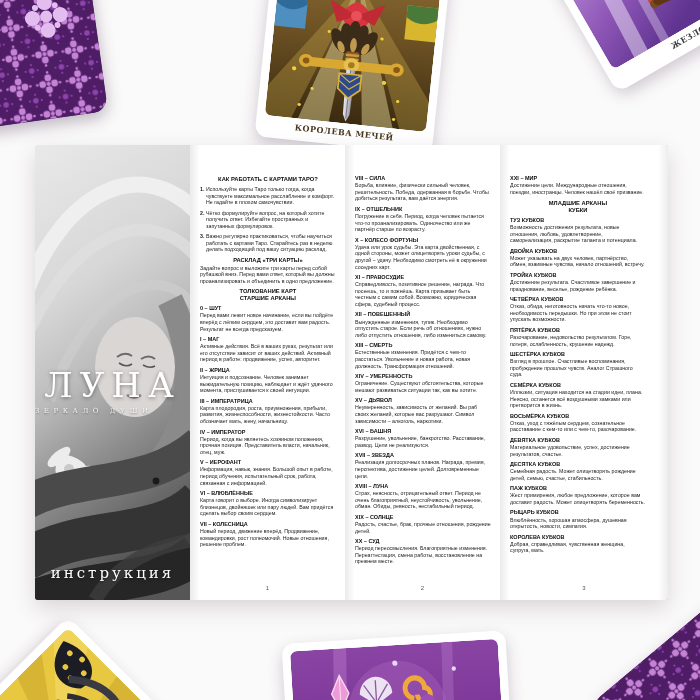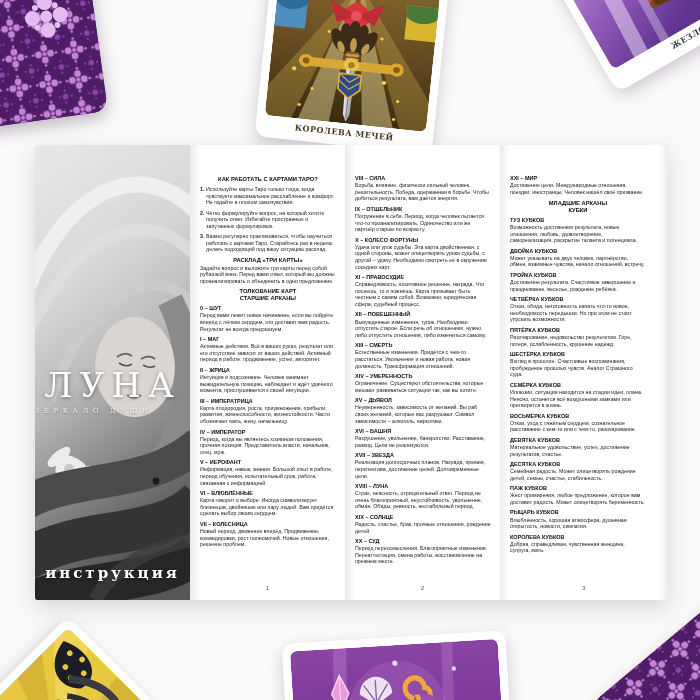--- a/index.html
+++ b/index.html
@@ -33,21 +33,21 @@
   .cover{width:155px;overflow:hidden;border-radius:3px 0 0 3px;}
   .cover svg{display:block;width:100%;height:100%;}
   .cover-title{position:absolute;left:0;top:220px;width:100%;text-align:center;
     font-family:"DejaVu Serif",serif;font-size:34px;color:#fff;letter-spacing:7px;
     text-shadow:0 1px 4px rgba(0,0,0,.45);}
   .cover-sub{position:absolute;left:0;top:262px;width:100%;text-align:left;
     font-family:"DejaVu Serif",serif;font-size:7px;color:#f4f4f4;letter-spacing:4.5px;
     text-shadow:0 1px 2px rgba(0,0,0,.4);}
   .cover-footer{position:absolute;left:0;bottom:18px;width:100%;text-align:center;
     font-family:"DejaVu Serif",serif;font-size:15px;color:#fff;letter-spacing:3px;
-    text-shadow:0 1px 3px rgba(0,0,0,.5);font-weight:bold;}
+    text-shadow:0 1px 3px rgba(0,0,0,.5);}
   .text-panel{width:155px;}
   .text-panel.last{width:168px;}
   .fold{position:absolute;left:0;top:0;width:12px;height:100%;
         background:linear-gradient(90deg,rgba(40,30,45,.09),rgba(40,30,45,0) 80%);}
   .right-edge{position:absolute;right:0;top:0;width:10px;height:100%;
         background:linear-gradient(270deg,rgba(40,30,45,.08),rgba(40,30,45,0));}
   .panel-body{position:absolute;left:10px;top:30px;width:136px;height:405px;overflow:hidden;}
   .panel-inner{width:247px;transform:scale(.55);transform-origin:0 0;
         font-size:9.6px;line-height:12px;color:#222;}
   .page-header{font-weight:bold;font-size:10.5px;text-align:center;color:#0d0d0d;

